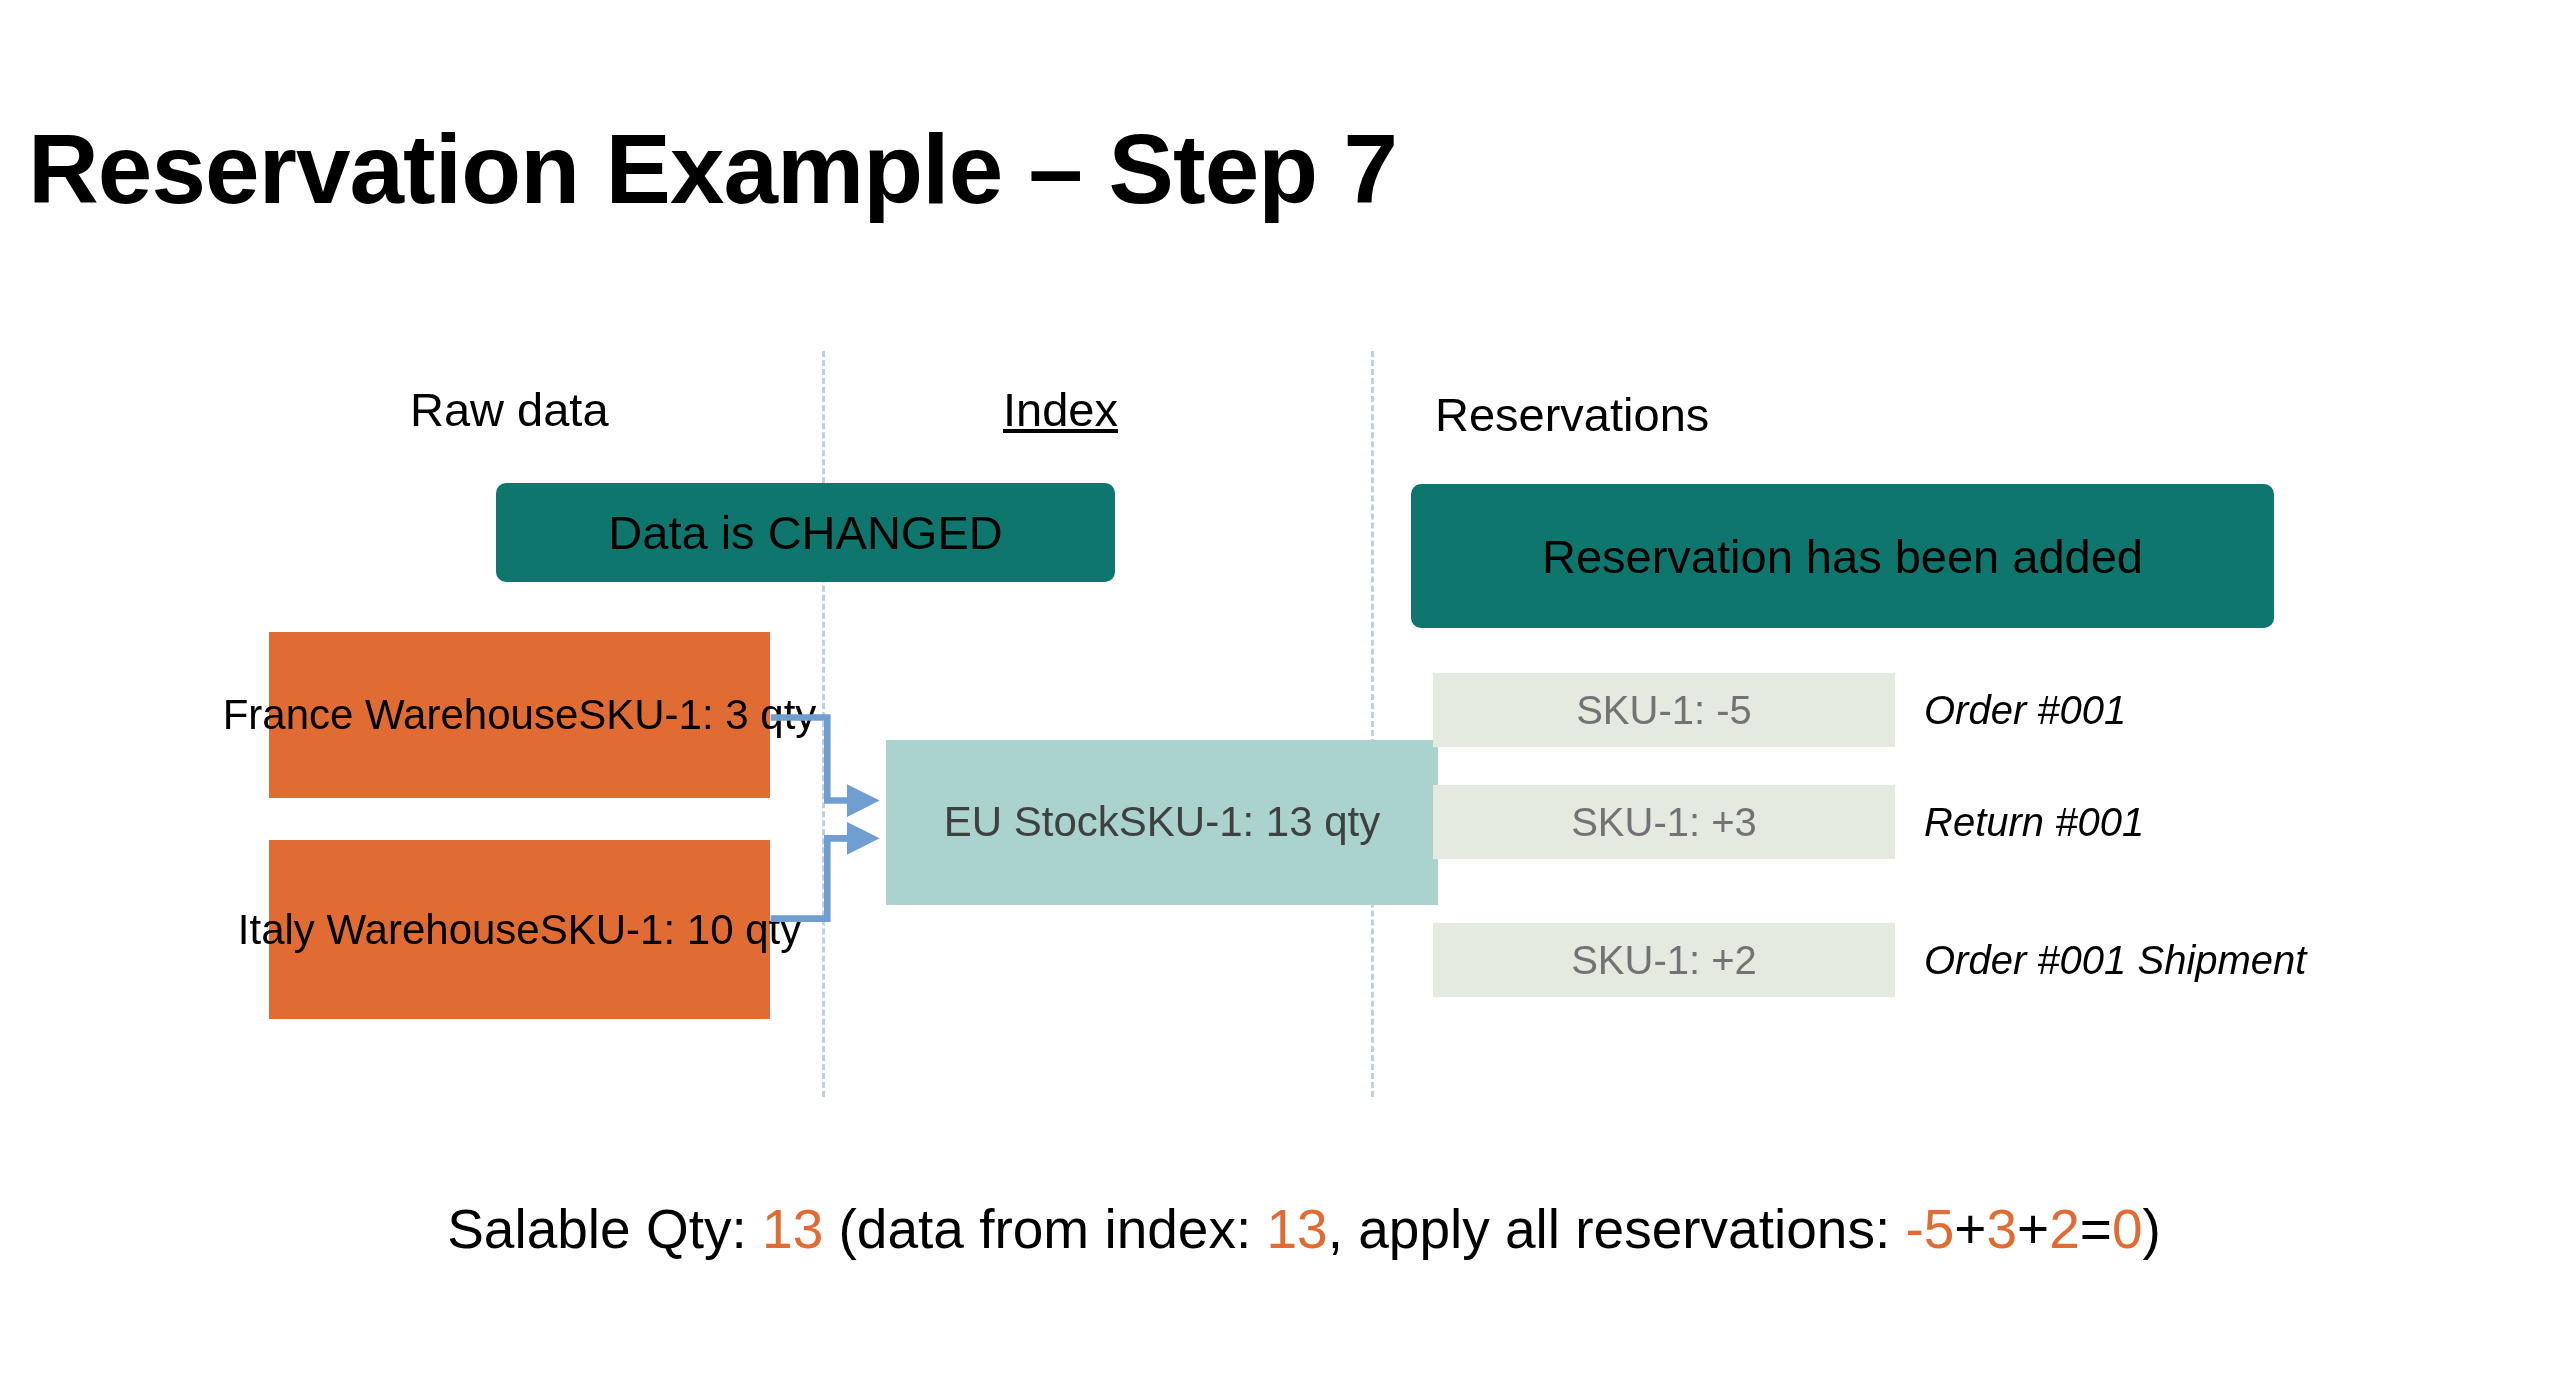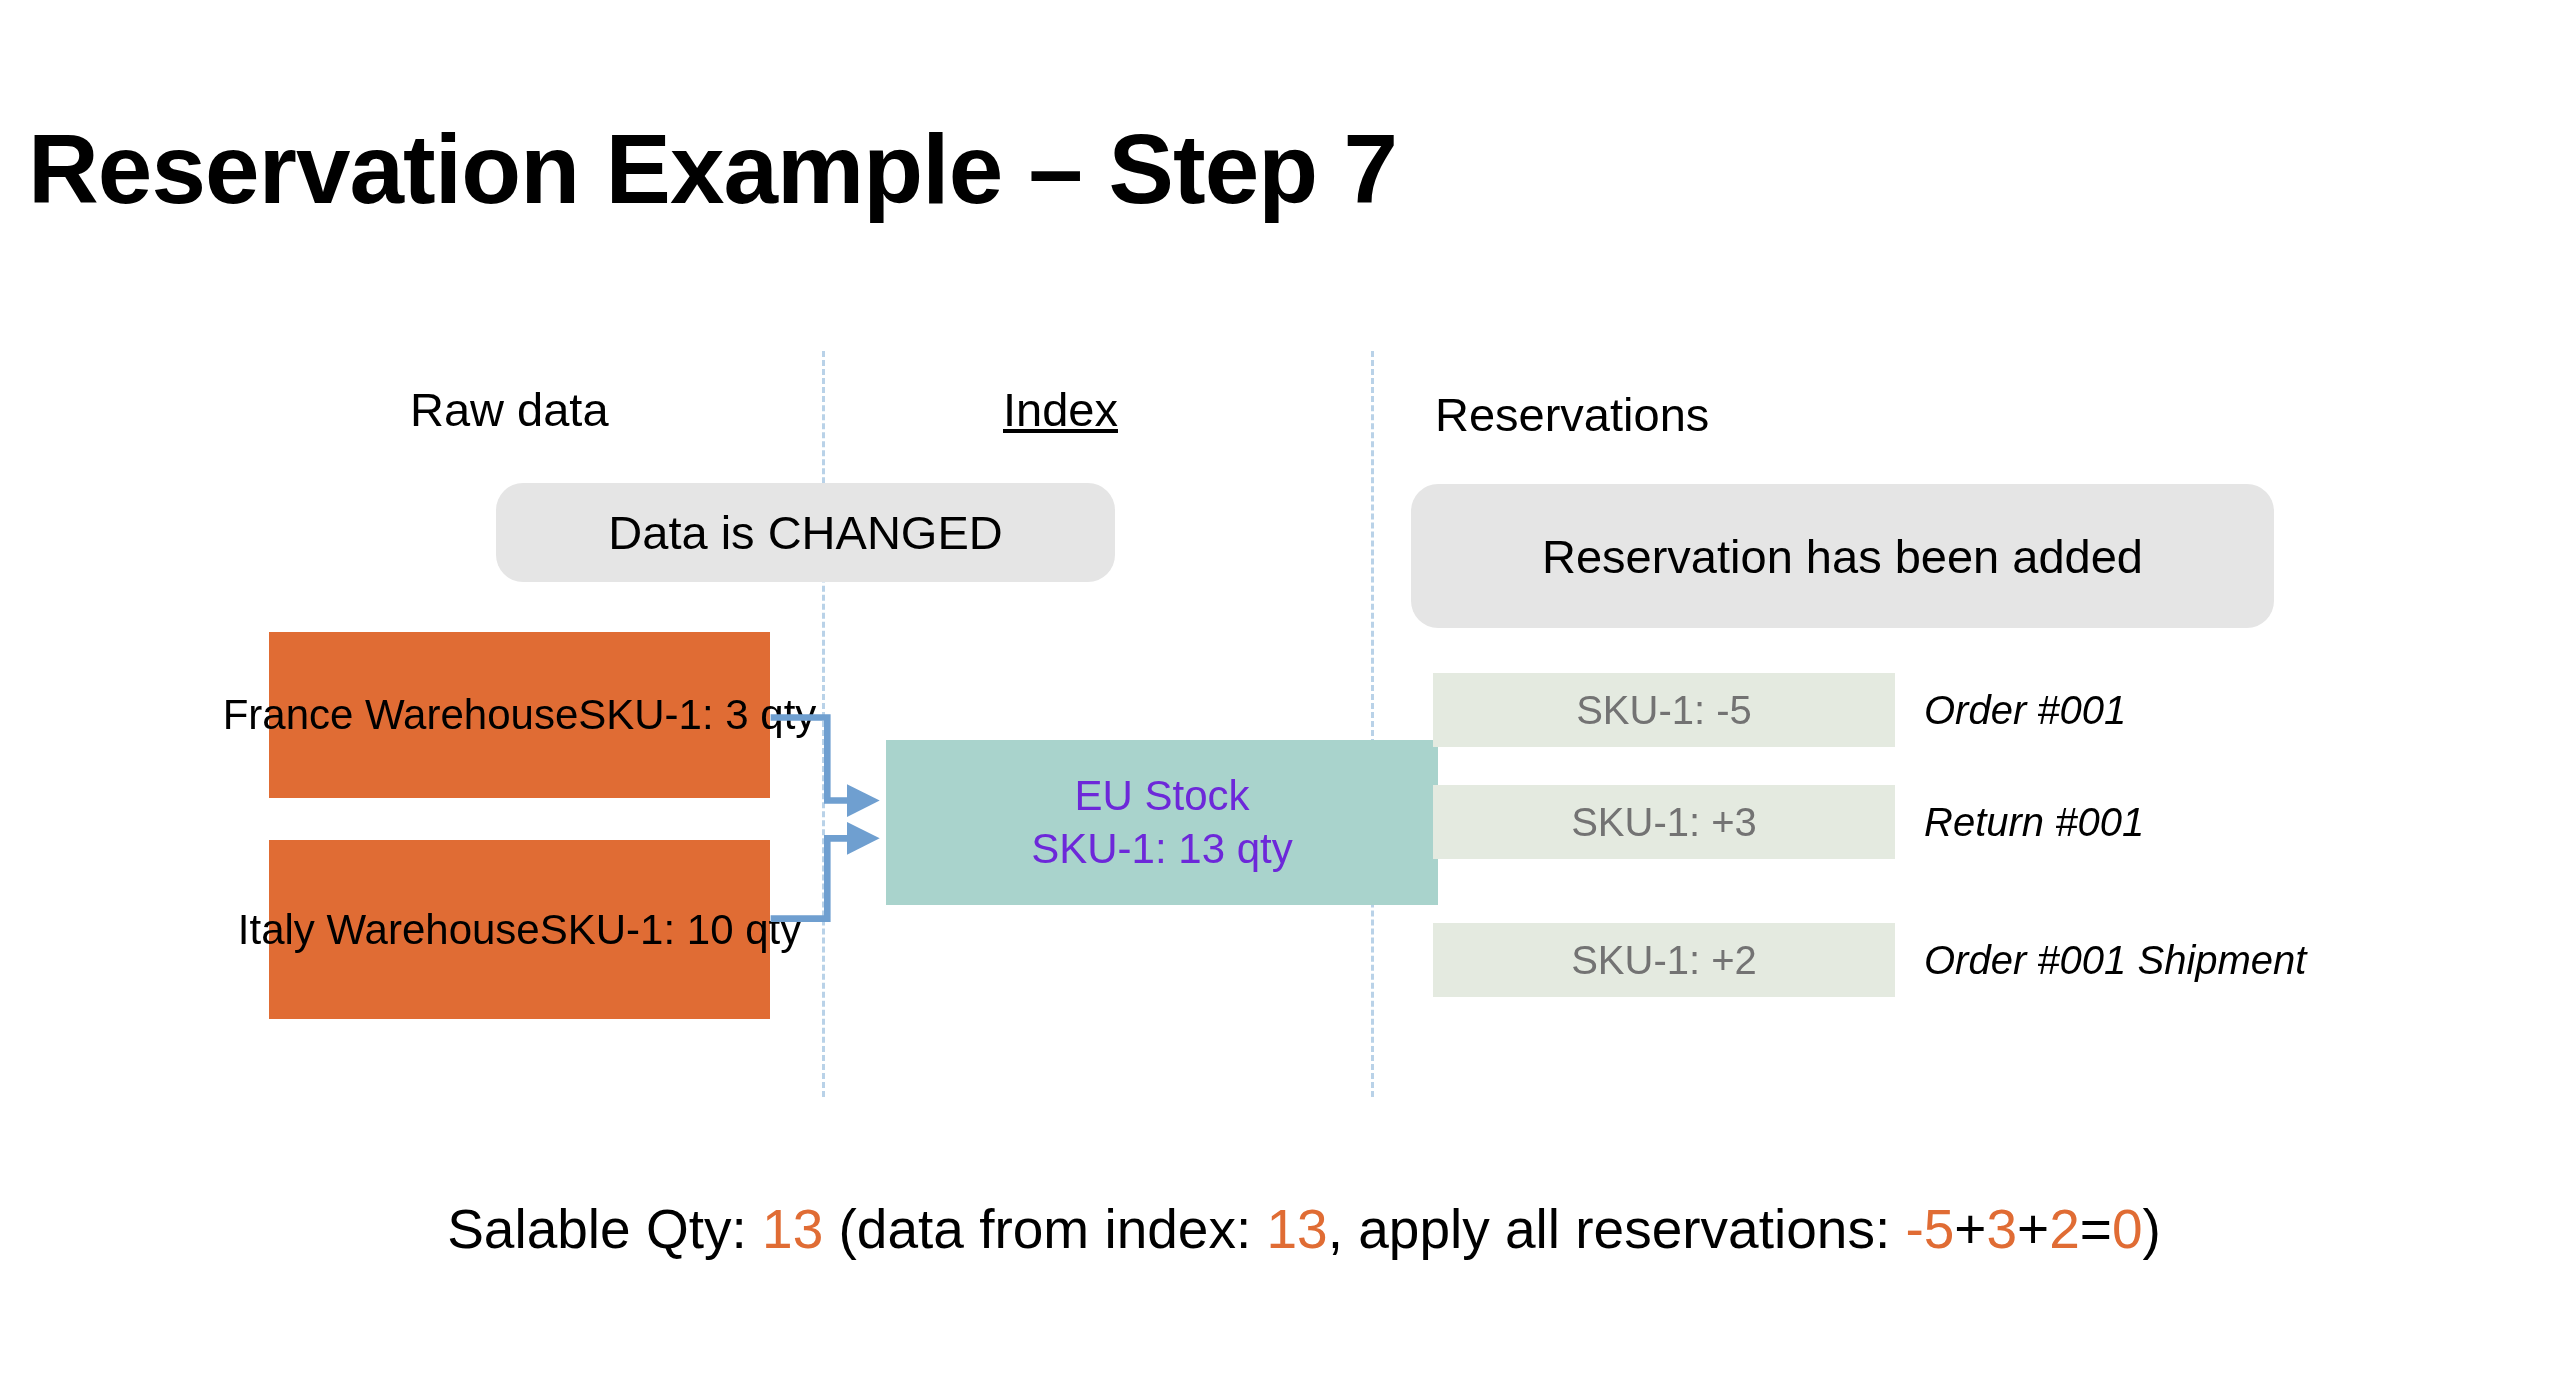--- a/index.html
+++ b/index.html
@@ -50,22 +50,22 @@
     color: #000000;
     white-space: nowrap;
   }
   #header-raw   { left: 390px;  top: 382px; margin-left: 20px; }
   #header-index { left: 1003px; top: 382px; text-decoration: underline; }
   #header-res   { left: 1435px; top: 387px; }
 
   
   .banner {
     position: absolute;
-    background: #e5e5e5;
-    border-radius: 27px;
+    background: #0f766e;
+    border-radius: 10px;
     display: flex;
     align-items: center;
     justify-content: center;
     font-size: 47px;
     color: #000000;
     white-space: nowrap;
   }
   #banner-changed { left: 496px;  top: 483px; width: 619px; height: 99px; }
   #banner-added   { left: 1411px; top: 484px; width: 863px; height: 144px; }
 
@@ -88,26 +88,26 @@
 
   
   #index-box {
     position: absolute;
     left: 886px;
     top: 740px;
     width: 552px;
     height: 165px;
     background: #a9d3cc;
     display: flex;
-    flex-direction: column;
+    flex-direction: row;
     align-items: center;
     justify-content: center;
     font-size: 42px;
     line-height: 1.25;
-    color: #6d28d9;
+    color: #404040;
     text-align: center;
     white-space: nowrap;
   }
 
   
   #connectors {
     position: absolute;
     left: 0;
     top: 0;
     width: 2576px;

